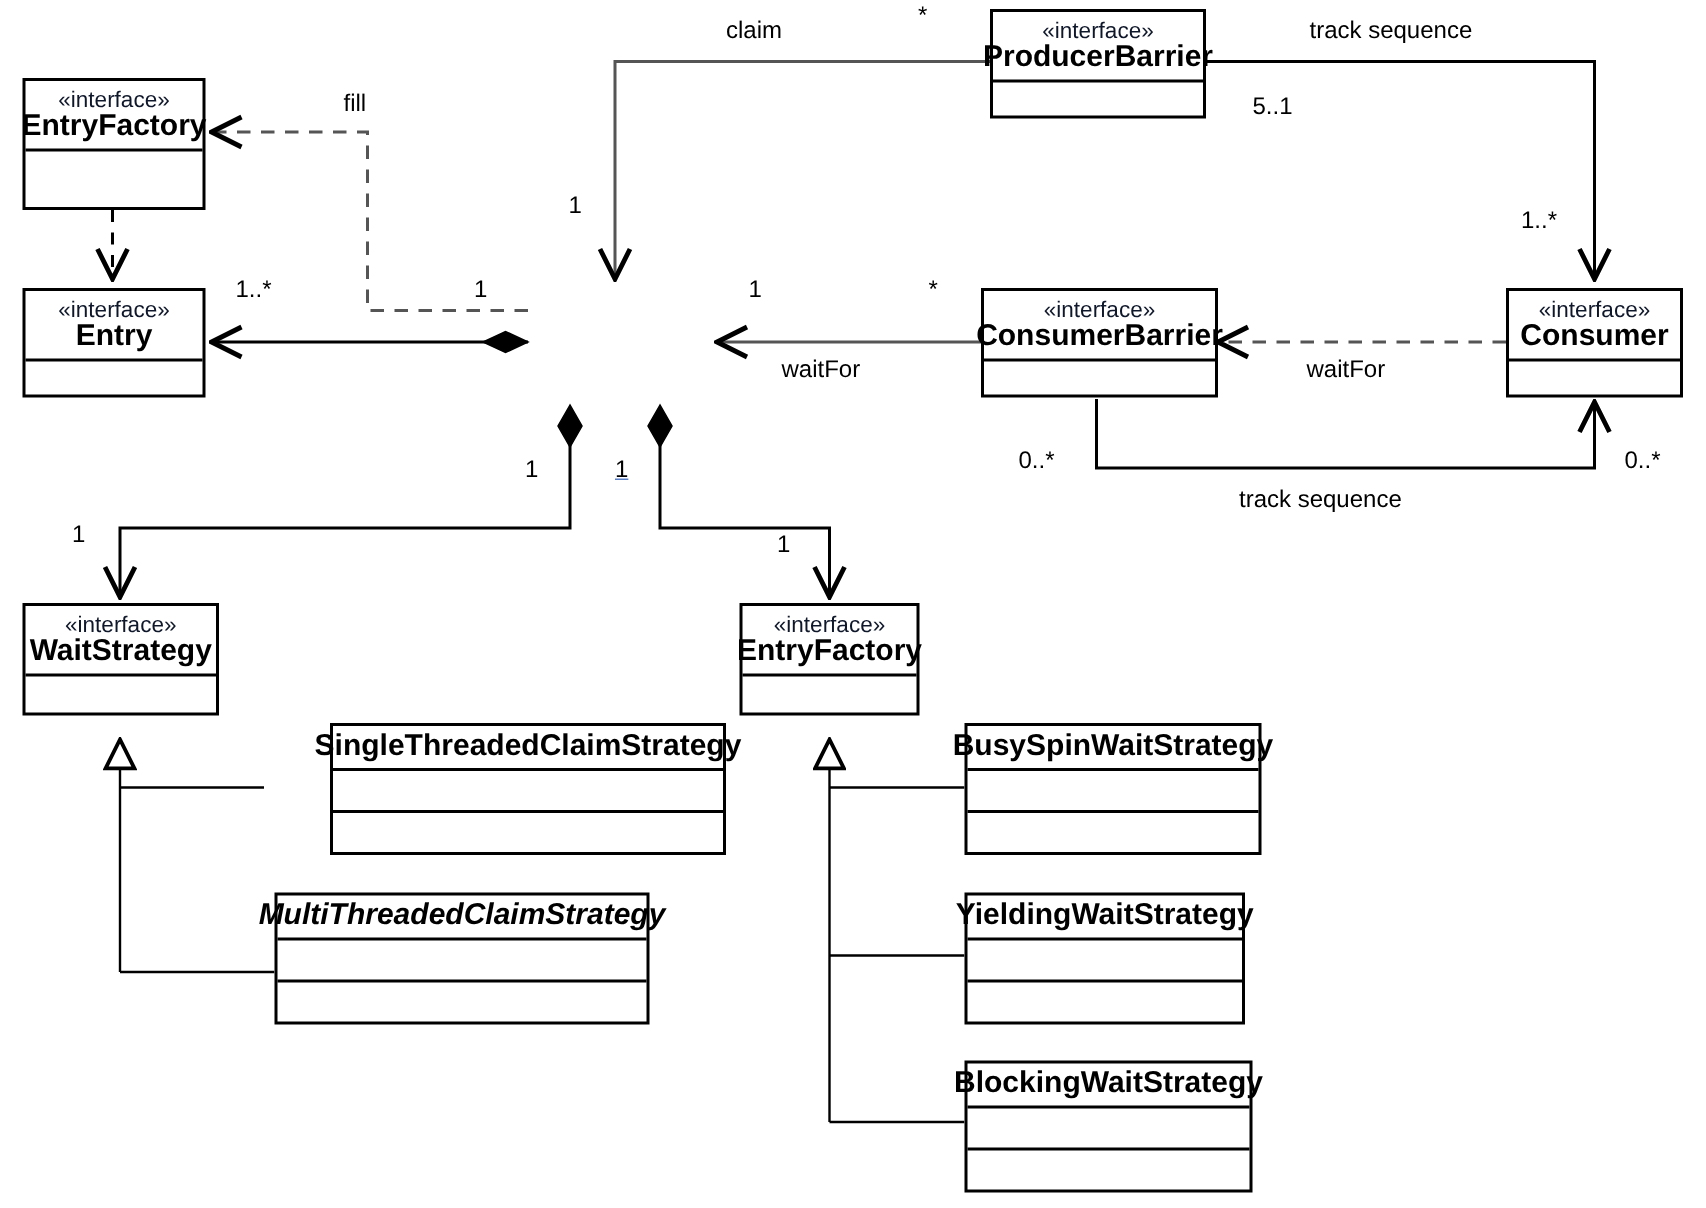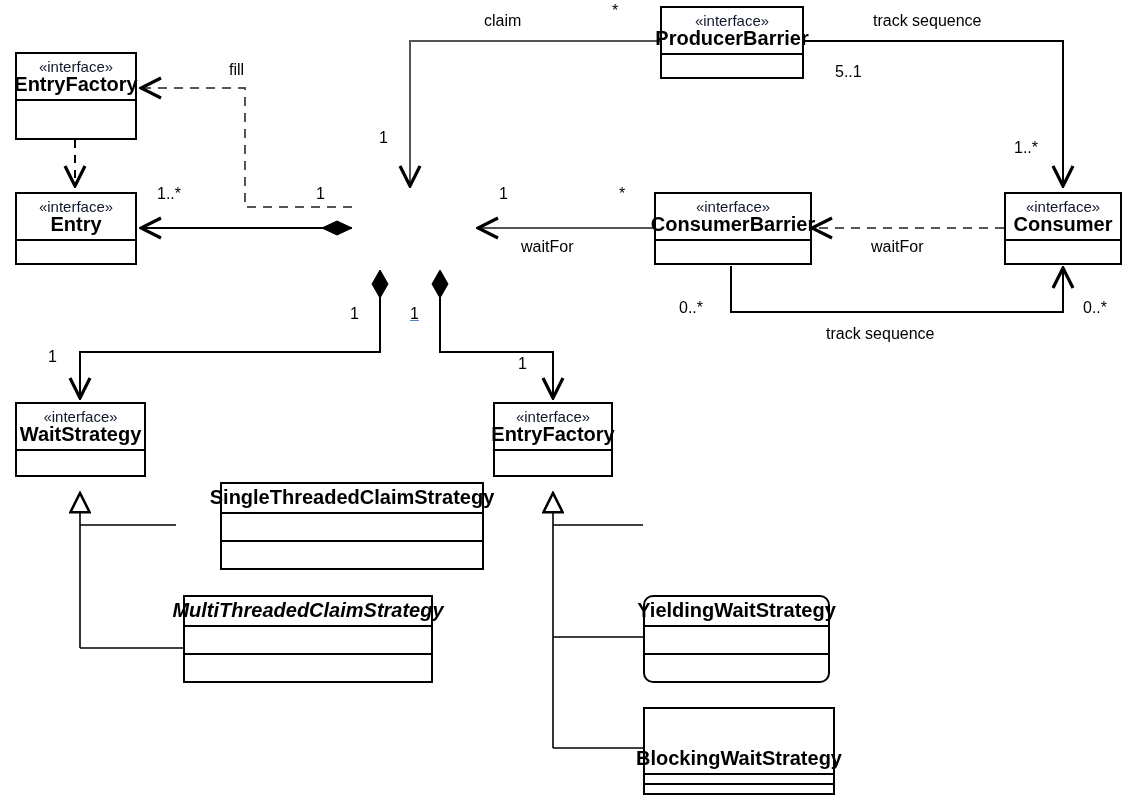--- a/index.html
+++ b/index.html
@@ -226,31 +226,38 @@
   </div>
 
   <div class="uml-class" style="left:183px; top:595px; width:250px; height:88px;">
     <div class="uml-header" style="height:30px;font-style:italic;">
       <div class="cls-name">MultiThreadedClaimStrategy</div>
     </div>
     <div class="uml-attrs"></div>
     <div class="uml-ops"></div>
   </div>
 
-
-  <div class="uml-class" style="left:643px; top:595px; width:187px; height:88px;border-radius:10px;">
+  <div class="uml-class" style="left:643px; top:482px; width:198px; height:88px;">
+    <div class="uml-header" style="height:30px;">
+      <div class="cls-name">BusySpinWaitStrategy</div>
+    </div>
+    <div class="uml-attrs"></div>
+    <div class="uml-ops"></div>
+  </div>
+
+  <div class="uml-class" style="left:643px; top:595px; width:187px; height:88px;">
     <div class="uml-header" style="height:30px;">
       <div class="cls-name">YieldingWaitStrategy</div>
     </div>
     <div class="uml-attrs"></div>
     <div class="uml-ops"></div>
   </div>
 
   <div class="uml-class" style="left:643px; top:707px; width:192px; height:88px;">
-    <div class="uml-header" style="height:30px;margin-top:36px;">
+    <div class="uml-header" style="height:30px;">
       <div class="cls-name">BlockingWaitStrategy</div>
     </div>
     <div class="uml-attrs"></div>
     <div class="uml-ops"></div>
   </div>
 
   <div class="edge-label" style="left:484px; top:12px;">claim</div>
 
   <div class="edge-label" style="left:229px; top:61px;">fill</div>
 

